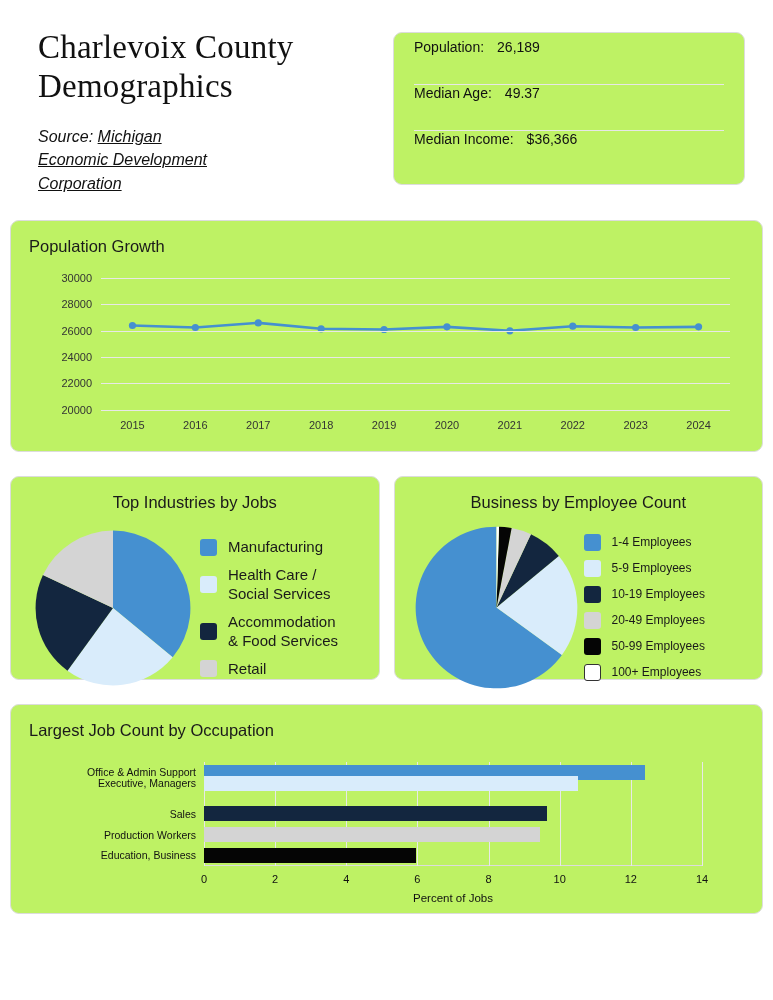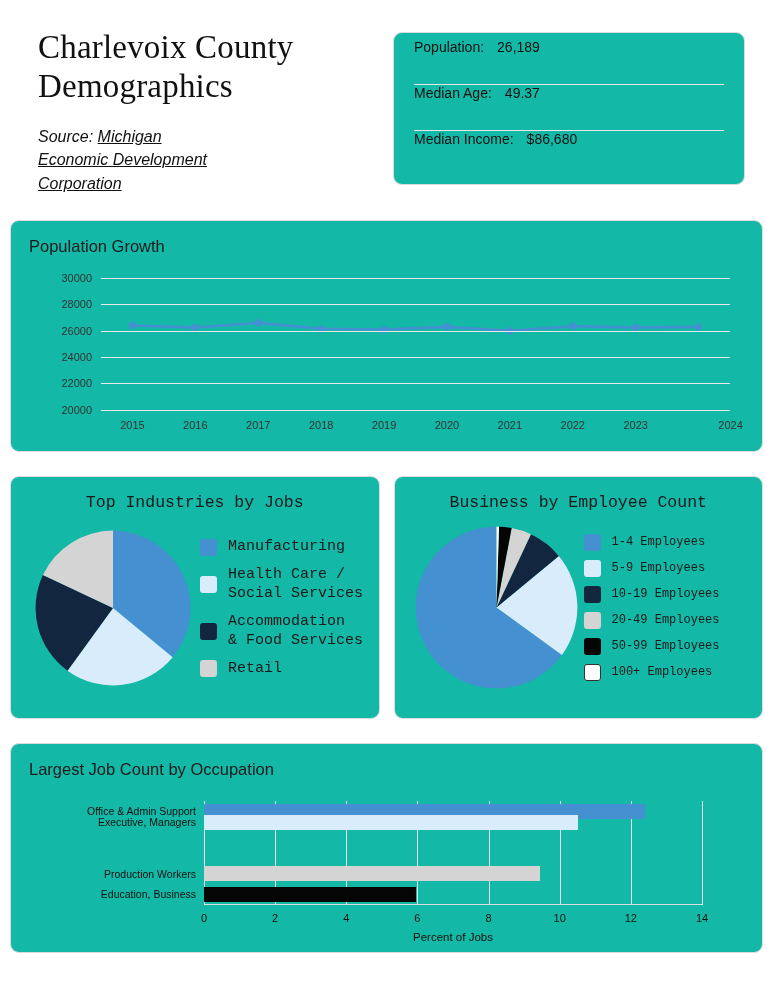--- a/index.html
+++ b/index.html
@@ -52,21 +52,21 @@
   .source-label { font-style: italic; }
   .source-link {
     font-style: italic;
     text-decoration: underline;
     color: #111;
     cursor: pointer;
   }
 
   
   .card {
-    background: #14b8a6;
+    background: #bef264;
     border: 1px solid #dcdcdc;
     border-radius: 9px;
     box-sizing: border-box;
   }
   .stats-card {
     width: 352px;
     padding: 6px 20px 8px 20px;
     margin-top: 10px;
   }
   .stat-row {
@@ -133,25 +133,24 @@
   .line-svg { position: absolute; inset: 0; overflow: visible; }
 
   
   .pie-row {
     display: flex;
     gap: 14px;
     margin-top: 24px;
   }
   .pie-card {
     flex: 1;
-    height: 243px;
+    height: 204px;
     padding: 16px 14px 10px 14px;
     box-sizing: border-box;
     position: relative;
-    font-family: Liberation Mono, monospace;
   }
   .pie-card .panel-title {
     text-align: center;
     font-size: 16.5px;
   }
   .pie-body {
     display: flex;
     align-items: center;
     margin-top: 6px;
     height: 180px;
@@ -274,21 +273,21 @@
       <div class="stat-row">
         <span class="stat-label">Population:</span>
         <span class="stat-value">26,189</span>
       </div>
       <div class="stat-row">
         <span class="stat-label">Median Age:</span>
         <span class="stat-value">49.37</span>
       </div>
       <div class="stat-row">
         <span class="stat-label">Median Income:</span>
-        <span class="stat-value">$86,680</span>
+        <span class="stat-value">$36,366</span>
       </div>
     </div>
   </div>
 
   <div class="card line-card">
     <h2 class="panel-title">Population Growth</h2>
     <div class="line-chart-area">
       <div class="plot" id="line-plot">
         <svg class="line-svg" id="line-svg" preserveAspectRatio="none" viewBox="0 0 629 132">
             <polyline points="31.450000000000003,47.519999999999996 94.35,49.5 157.25,44.879999999999995 220.14999999999998,50.82000000000001 283.05,51.480000000000004 345.95000000000005,48.84 408.85,52.8 471.75,48.17999999999999 534.65,49.5 597.55,48.84" fill="none" stroke="#4590d0" stroke-width="2.6" stroke-linejoin="round" stroke-linecap="round"></polyline>
@@ -323,21 +322,21 @@
           </div>
           <div class="xtick" style="left: 31.45px;">2015</div>
           <div class="xtick" style="left: 94.35px;">2016</div>
           <div class="xtick" style="left: 157.25px;">2017</div>
           <div class="xtick" style="left: 220.15px;">2018</div>
           <div class="xtick" style="left: 283.05px;">2019</div>
           <div class="xtick" style="left: 345.95px;">2020</div>
           <div class="xtick" style="left: 408.85px;">2021</div>
           <div class="xtick" style="left: 471.75px;">2022</div>
           <div class="xtick" style="left: 534.65px;">2023</div>
-          <div class="xtick" style="left: 597.55px; margin-left: 32px;">2024</div>
+          <div class="xtick" style="left: 597.55px;">2024</div>
         </div>
     </div>
   </div>
 
   <div class="pie-row">
 
     <div class="card pie-card">
       <h2 class="panel-title">Top Industries by Jobs</h2>
       <div class="pie-body">
         <div class="pie-holder">
@@ -436,20 +435,24 @@
           <div class="vgrid" style="left: 498px;"></div>
           <div class="bxtick" style="left: 498px;">14</div>
           <div class="bar-row" style="top: 2.9px; width: 441.086px;">
             <div class="bar-fill" style="background: rgb(69, 144, 208);"></div>
             <span class="bar-cat">Office &amp; Admin Support</span>
           </div>
           <div class="bar-row" style="top: 14px; width: 373.5px; border-radius: 6px;">
             <div class="bar-fill" style="background: rgb(217, 236, 251);"></div>
             <span class="bar-cat">Executive, Managers</span>
           </div>
+          <div class="bar-row" style="top: 44.5px; width: 343.264px;">
+            <div class="bar-fill" style="background: rgb(19, 38, 63);"></div>
+            <span class="bar-cat">Sales</span>
+          </div>
           <div class="bar-row" style="top: 65.3px; width: 336.15px;">
             <div class="bar-fill" style="background: rgb(212, 212, 212);"></div>
             <span class="bar-cat">Production Workers</span>
           </div>
           <div class="bar-row" style="top: 86.1px; width: 211.65px;">
             <div class="bar-fill" style="background: rgb(5, 5, 5);"></div>
             <span class="bar-cat">Education, Business</span>
           </div>
         </div>
     </div>

